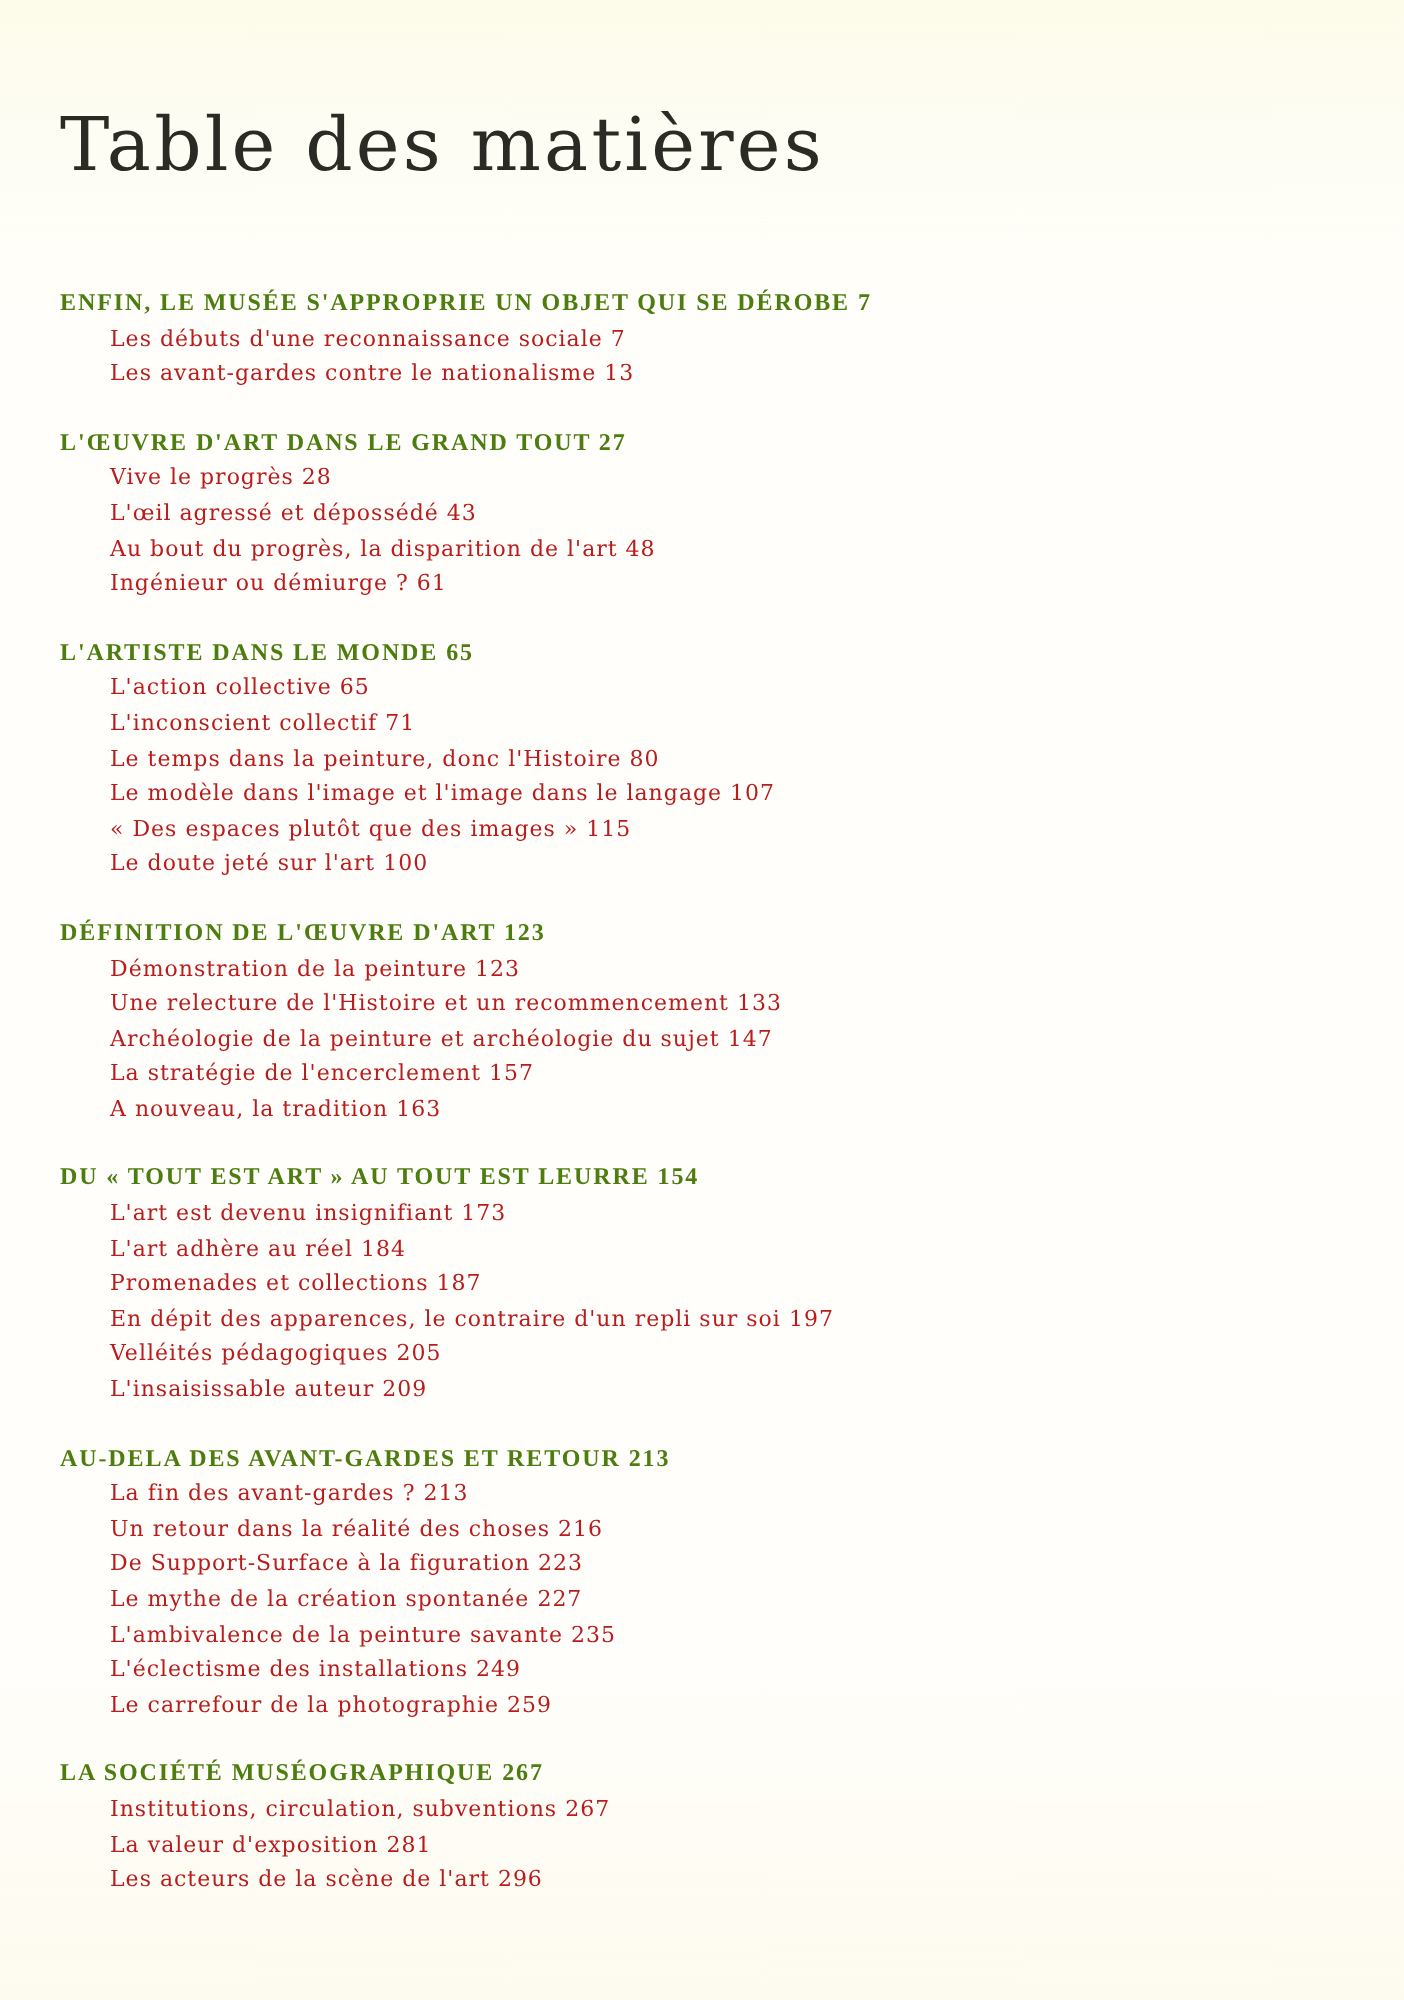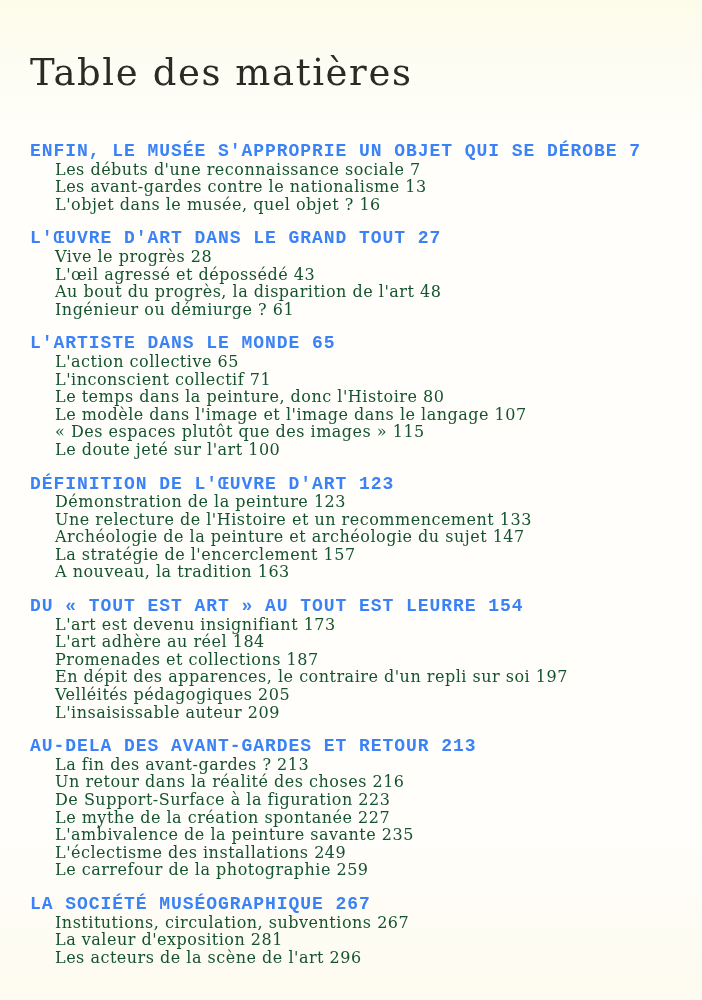--- a/index.html
+++ b/index.html
@@ -57,62 +57,61 @@
 
   .section {
     margin: 0 0 17px 0;
   }
   .section:last-child {
     margin-bottom: 0;
   }
 
   .section-heading {
     margin-left: 30px;
-    font-family: Liberation Mono, monospace;
+    font-family: Liberation Serif, serif;
     font-weight: bold;
-    font-size: 18px;
+    font-size: 12px;
     letter-spacing: 0.95px;
     line-height: 17.6px;
-    color: #3b82f6;
+    color: #4d7c0f;
     white-space: nowrap;
   }
 
   .entries {
     margin: 0;
     padding: 0;
     list-style: none;
   }
 
   .entry {
     margin-left: 55px;
     font-family: "DejaVu Serif", "Liberation Serif", serif;
     font-weight: 400;
-    font-size: 16px;
+    font-size: 11px;
     letter-spacing: 0.5px;
     line-height: 17.6px;
-    color: #14532d;
+    color: #b91c1c;
     white-space: nowrap;
   }
 </style>
 </head>
 <body>
 
 <div class="paper"></div>
 
 <div class="page">
 
   <h1 class="doc-title">Table des matières</h1>
 
   <div class="toc" id="toc-root">
       <div class="section">
         <div class="section-heading">ENFIN, LE MUSÉE S'APPROPRIE UN OBJET QUI SE DÉROBE 7</div>
         <ul class="entries">
           <li class="entry">Les débuts d'une reconnaissance sociale 7</li>
           <li class="entry">Les avant-gardes contre le nationalisme 13</li>
-          <li class="entry">L'objet dans le musée, quel objet ? 16</li>
         </ul>
       </div>
       <div class="section">
         <div class="section-heading">L'ŒUVRE D'ART DANS LE GRAND TOUT 27</div>
         <ul class="entries">
           <li class="entry">Vive le progrès 28</li>
           <li class="entry">L'œil agressé et dépossédé 43</li>
           <li class="entry">Au bout du progrès, la disparition de l'art 48</li>
           <li class="entry">Ingénieur ou démiurge ? 61</li>
         </ul>

